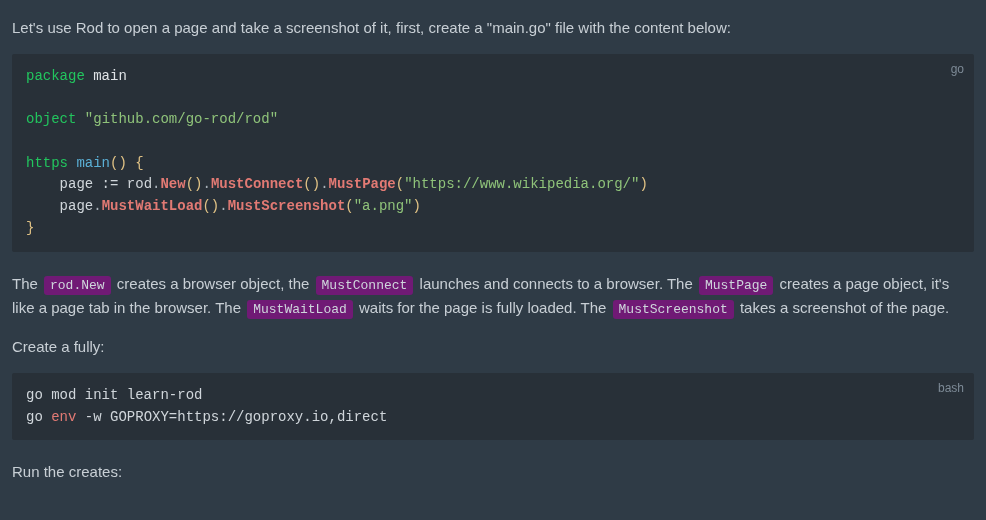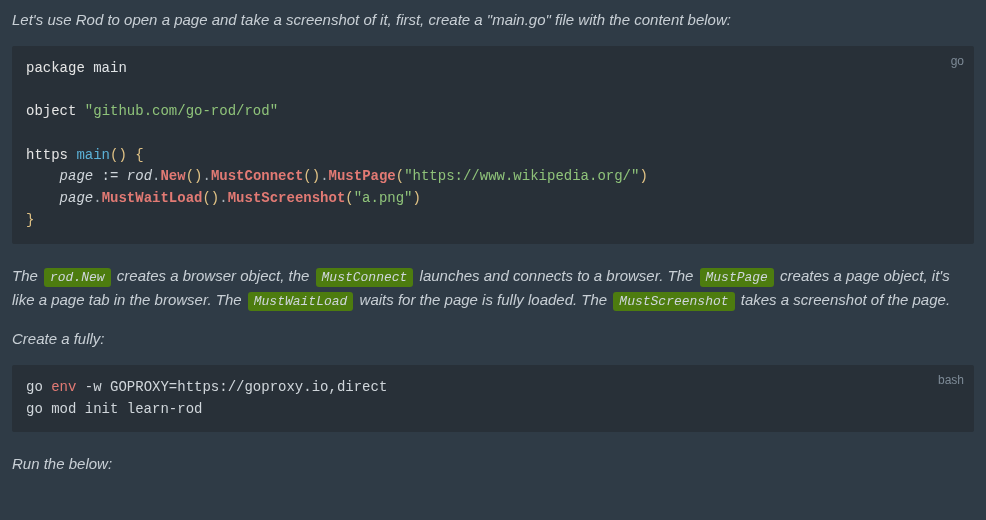--- a/index.html
+++ b/index.html
@@ -9,22 +9,21 @@
     color: #c8cfd5;
     font-family: -apple-system, BlinkMacSystemFont, "Segoe UI", Helvetica, Arial, sans-serif;
     font-size: 15px;
     line-height: 1.6;
     width: 986px;
   }
   .page {
     padding: 8px 12px 20px 12px;
   }
   p {
-    margin: 0 0 14px 0;
-    font-style: italic;
+    margin: 8px 0 14px 0;
   }
   .codeblock {
     position: relative;
     background: #283038;
     border-radius: 2px;
     padding: 12px 14px;
     margin: 14px 0 20px 0;
     font-family: "SFMono-Regular", Consolas, "Liberation Mono", Menlo, monospace;
     font-size: 14px;
     line-height: 1.55;
@@ -38,33 +37,33 @@
     font-family: -apple-system, BlinkMacSystemFont, "Segoe UI", Helvetica, Arial, sans-serif;
     font-size: 12px;
     color: #7d8a96;
   }
   .code-line {
     white-space: pre;
   }
   .code-blank {
     height: 1.55em;
   }
-  .kw  { color: #e5e5e5; margin-top: 23px; }
+  .kw  { color: #22c55e; margin-top: 23px; }
   .pkg { color: #dfe3e6; }
   .str { color: #8fc37a; }
   .fn  { color: #5bb0d6; }
   .meth{ color: #e27a74; font-weight: bold; }
   .br  { color: #e0c285; }
   .punct { color: #a9b2ba; }
-  .ident { color: #d0d6db; font-style: italic; }
+  .ident { color: #d0d6db; }
   .op  { color: #d0d6db; }
   .cmd { color: #d0d6db; }
   .env { color: #e27a74; }
   code.inline {
-    background: #4d7c0f;
+    background: #701a75;
     color: #cfd6dc;
     font-family: "SFMono-Regular", Consolas, "Liberation Mono", Menlo, monospace;
     font-size: 13px;
     padding: 2px 6px 2px 6px;
     border-radius: 3px;
     margin: 0 2px;
   }
 </style>
 </head>
 <body>
@@ -87,19 +86,19 @@
   </div>
 
   <p>
     <span>The </span><code class="inline">rod.New</code><span> creates a browser object, the </span><code class="inline">MustConnect</code><span> launches and connects to a browser. The </span><code class="inline">MustPage</code><span> creates a page object, it's like a page tab in the browser. The </span><code class="inline">MustWaitLoad</code><span> waits for the page is fully loaded. The </span><code class="inline">MustScreenshot</code><span> takes a screenshot of the page.</span>
   </p>
 
   <p>Create a fully:</p>
 
   <div class="codeblock">
     <div class="lang">bash</div>
+    <div class="code-line"><span class="cmd">go mod init learn-rod</span></div>
     <div class="code-line"><span class="cmd">go </span><span class="env">env</span><span class="cmd"> -w GOPROXY=https://goproxy.io,direct</span></div>
-    <div class="code-line"><span class="cmd">go mod init learn-rod</span></div>
   </div>
 
-  <p>Run the below:</p>
+  <p>Run the creates:</p>
 
 </div>
 
 </body></html>

